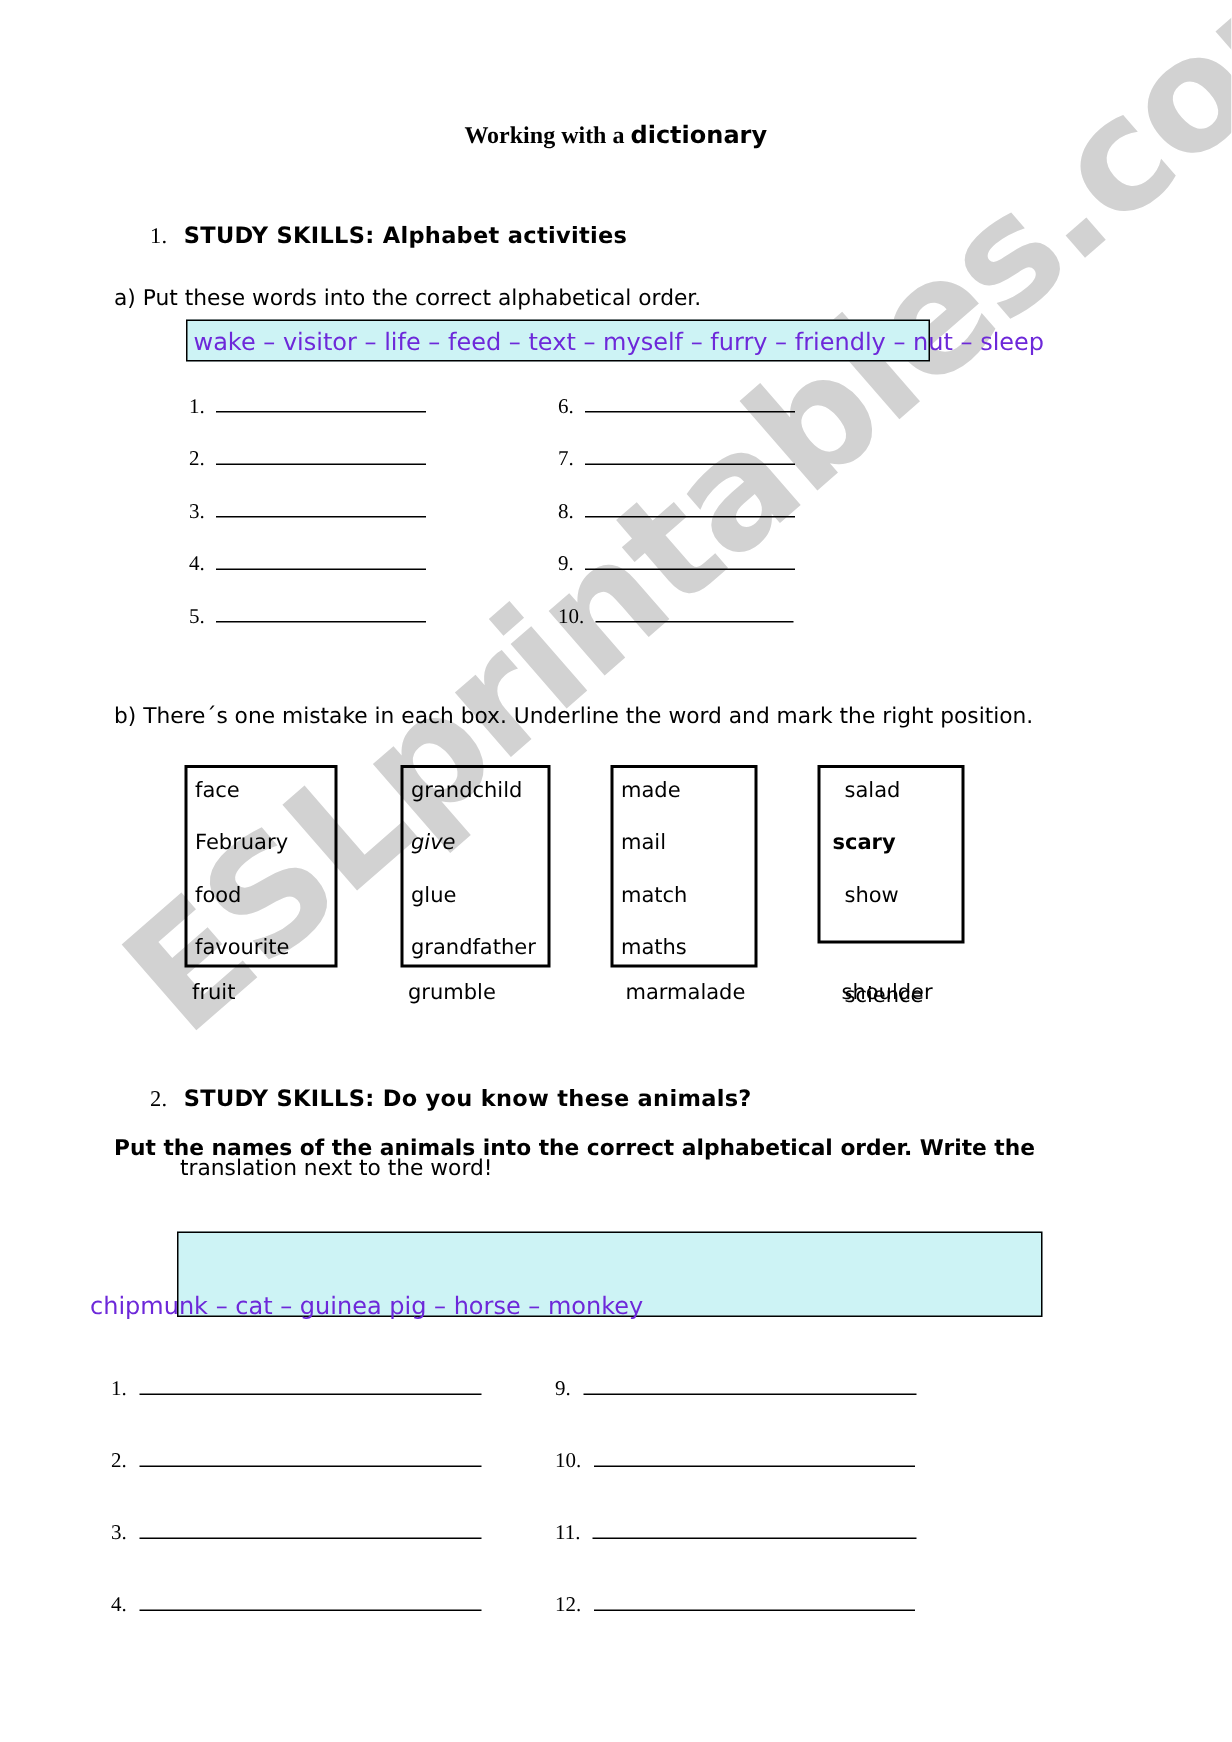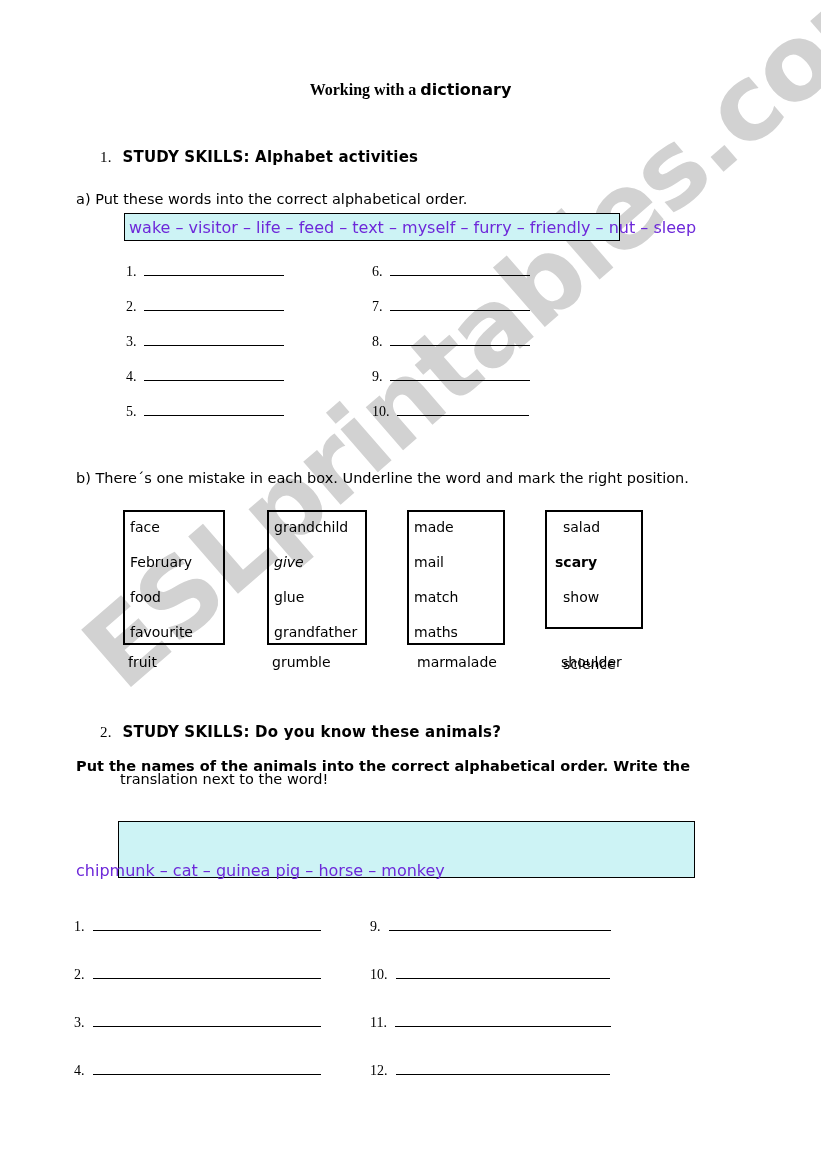--- a/index.html
+++ b/index.html
@@ -250,21 +250,21 @@
     <div class="wcaption" style="left:561px; top:654px;">shoulder</div>
 
     <div class="abs hand section-heading" style="left:100px; top:723px;">
       <span class="section-num">2.</span>&nbsp;&nbsp;<span>STUDY SKILLS: Do you know these animals?</span>
     </div>
 
     <div class="abs hand instruction" style="left:76px; top:758px;font-weight:bold;">Put the names of the animals into the correct alphabetical order. Write the</div>
     <div class="abs hand instruction" style="left:76px; top:771px;margin-left:44px;">translation next to the word!</div>
 
     <div class="abs cyan-box" style="left:118px; top:821px; width:577px; height:57px;"></div>
-    <div class="abs hand wordlist-text" style="left:76px; top:861px;">chipmunk – cat – guinea pig – horse – monkey</div>
+    <div class="abs hand wordlist-text" style="left:60px; top:861px;">chipmunk – cat – guinea pig – horse – monkey</div>
 
     <div class="ans" style="left:74px; top:919px;">
       <span class="num">1.</span>
       <span class="rule" style="width:228px; margin-left:8px;"></span>
     </div>
     <div class="ans" style="left:74px; top:967px;">
       <span class="num">2.</span>
       <span class="rule" style="width:228px; margin-left:8px;"></span>
     </div>
     <div class="ans" style="left:74px; top:1015px;">

